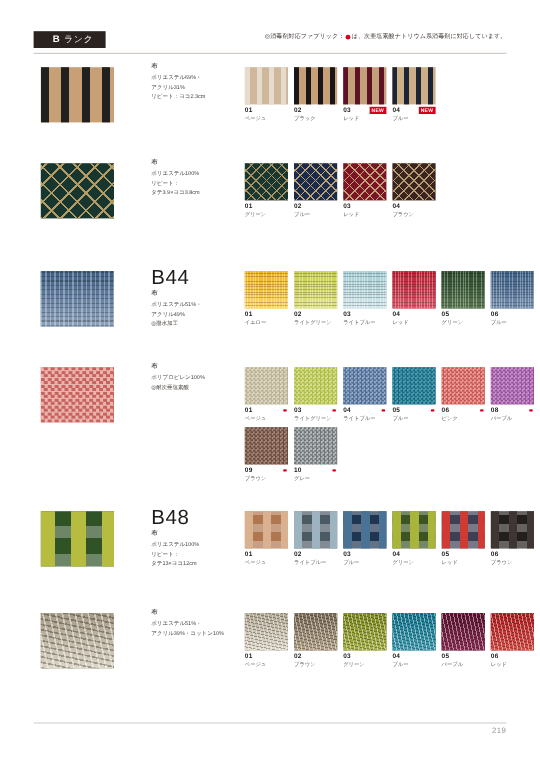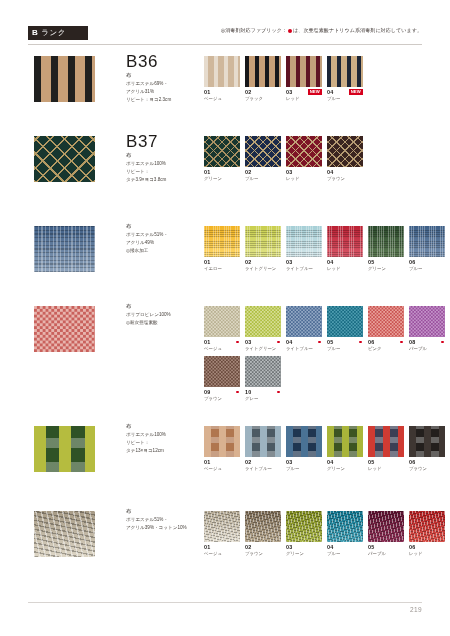--- a/index.html
+++ b/index.html
@@ -12,21 +12,21 @@
   .page { position: relative; width: 450px; height: 636px; background: #fff; padding: 0; }
 
   
   .header { position: absolute; left: 28px; top: 26px; width: 394px; height: 24px; }
   .rank-badge {
     position: absolute; left: 0; top: 0;
     width: 60px; height: 14px;
     background: #2b2320; color: #fff;
     font-size: 8px; line-height: 14px;
     letter-spacing: .5px;
-    padding-left: 4px;
+    padding-left: 16px;
     font-weight: bold;
   }
   .rank-badge .k { font-weight: bold; font-size: 8px; }
   .rank-badge .jp { font-size: 7.5px; margin-left: 3px; font-weight: normal; }
   .header-note {
     position: absolute; right: 0; top: 1px;
     font-size: 5px; color: #3b3330; white-space: nowrap;
     letter-spacing: .1px;
   }
   .header-note .reddot {
@@ -88,21 +88,20 @@
     <div class="header-note">
       <span>◎消毒剤対応ファブリック：</span><span class="reddot"></span><span>は、次亜塩素酸ナトリウム系消毒剤に対応しています。</span>
     </div>
     <div class="header-rule"></div>
   </div>
 
   <div id="rows">
       <div class="row" style="top: 56px;">
         <div class="main-swatch" style="background: repeating-linear-gradient(90deg, rgb(32, 32, 31) 0px, rgb(32, 32, 31) 6.8px, transparent 6.8px, transparent 17px) rgb(200, 160, 120);"></div>
         <div class="info">
-          <div class="code">B36</div>
           <div class="material-head">布</div>
           <div class="spec">ポリエステル69%・</div>
           <div class="spec">アクリル31%</div>
           <div class="spec">リピート：ヨコ2.3cm</div>
         </div>
         <div class="sw-grid">
           <div class="sw-rowline">
             <div class="sw">
               <div class="sw-chip" style="background: repeating-linear-gradient(90deg, rgb(230, 219, 205) 0px, rgb(230, 219, 205) 4px, transparent 4px, transparent 10px) rgb(207, 183, 155);"></div>
               <div class="sw-meta">
@@ -132,21 +131,20 @@
                 <span class="sw-new">NEW</span>
               </div>
               <div class="sw-name">ブルー</div>
             </div>
           </div>
         </div>
       </div>
       <div class="row" style="top: 136px;">
         <div class="main-swatch" style="background: repeating-linear-gradient(45deg, rgb(180, 154, 99) 0px, rgb(180, 154, 99) 1.53px, transparent 1.53px, transparent 10.2px), repeating-linear-gradient(-45deg, rgb(180, 154, 99) 0px, rgb(180, 154, 99) 1.53px, transparent 1.53px, transparent 10.2px) rgb(23, 54, 47);"></div>
         <div class="info">
-          <div class="code">B37</div>
           <div class="material-head">布</div>
           <div class="spec">ポリエステル100%</div>
           <div class="spec">リピート：</div>
           <div class="spec">タテ3.9×ヨコ3.8cm</div>
         </div>
         <div class="sw-grid">
           <div class="sw-rowline">
             <div class="sw">
               <div class="sw-chip" style="background: repeating-linear-gradient(45deg, rgb(169, 145, 98) 0px, rgb(169, 145, 98) 0.9px, transparent 0.9px, transparent 6px), repeating-linear-gradient(-45deg, rgb(169, 145, 98) 0px, rgb(169, 145, 98) 0.9px, transparent 0.9px, transparent 6px) rgb(23, 54, 47);"></div>
               <div class="sw-meta">
@@ -174,20 +172,21 @@
                 <span class="sw-num">04</span>
               </div>
               <div class="sw-name">ブラウン</div>
             </div>
           </div>
         </div>
       </div>
       <div class="row" style="top: 226px;">
         <div class="main-swatch" style="background: repeating-linear-gradient(90deg, rgba(255, 255, 255, 0.3) 0px, rgba(255, 255, 255, 0.3) 1.19px, transparent 1.19px, transparent 3.74px), repeating-linear-gradient(0deg, rgba(0, 0, 0, 0.22) 0px, rgba(0, 0, 0, 0.22) 1.19px, transparent 1.19px, transparent 3.74px), linear-gradient(0deg, rgb(142, 164, 189), rgb(63, 95, 134)) rgb(63, 95, 134);"></div>
         <div class="info">
+          <div class="code">B44</div>
           <div class="material-head">布</div>
           <div class="spec">ポリエステル51%・</div>
           <div class="spec">アクリル49%</div>
           <div class="spec">◎撥水加工</div>
         </div>
         <div class="sw-grid">
           <div class="sw-rowline">
             <div class="sw">
               <div class="sw-chip" style="background: repeating-linear-gradient(90deg, rgba(255, 255, 255, 0.3) 0px, rgba(255, 255, 255, 0.3) 0.7px, transparent 0.7px, transparent 2.2px), repeating-linear-gradient(0deg, rgba(0, 0, 0, 0.22) 0px, rgba(0, 0, 0, 0.22) 0.7px, transparent 0.7px, transparent 2.2px), linear-gradient(0deg, rgb(255, 216, 106), rgb(242, 179, 34)) rgb(242, 179, 34);"></div>
               <div class="sw-meta">
@@ -307,20 +306,21 @@
                 <span class="sw-dot"></span>
               </div>
               <div class="sw-name">グレー</div>
             </div>
           </div>
         </div>
       </div>
       <div class="row" style="top: 426px;">
         <div class="main-swatch" style="background: repeating-linear-gradient(90deg, rgb(181, 188, 63) 0px, rgb(181, 188, 63) 11.9px, transparent 11.9px, transparent 25.5px), repeating-linear-gradient(0deg, rgba(255, 255, 255, 0.3) 0px, rgba(255, 255, 255, 0.3) 10.2px, transparent 10.2px, transparent 23.8px) rgb(47, 82, 38);"></div>
         <div class="info">
+          <div class="code">B48</div>
           <div class="material-head">布</div>
           <div class="spec">ポリエステル100%</div>
           <div class="spec">リピート：</div>
           <div class="spec">タテ13×ヨコ12cm</div>
         </div>
         <div class="sw-grid">
           <div class="sw-rowline">
             <div class="sw">
               <div class="sw-chip" style="background: repeating-linear-gradient(90deg, rgb(217, 177, 144) 0px, rgb(217, 177, 144) 7px, transparent 7px, transparent 15px), repeating-linear-gradient(0deg, rgba(255, 255, 255, 0.3) 0px, rgba(255, 255, 255, 0.3) 6px, transparent 6px, transparent 14px) rgb(176, 118, 79);"></div>
               <div class="sw-meta">

